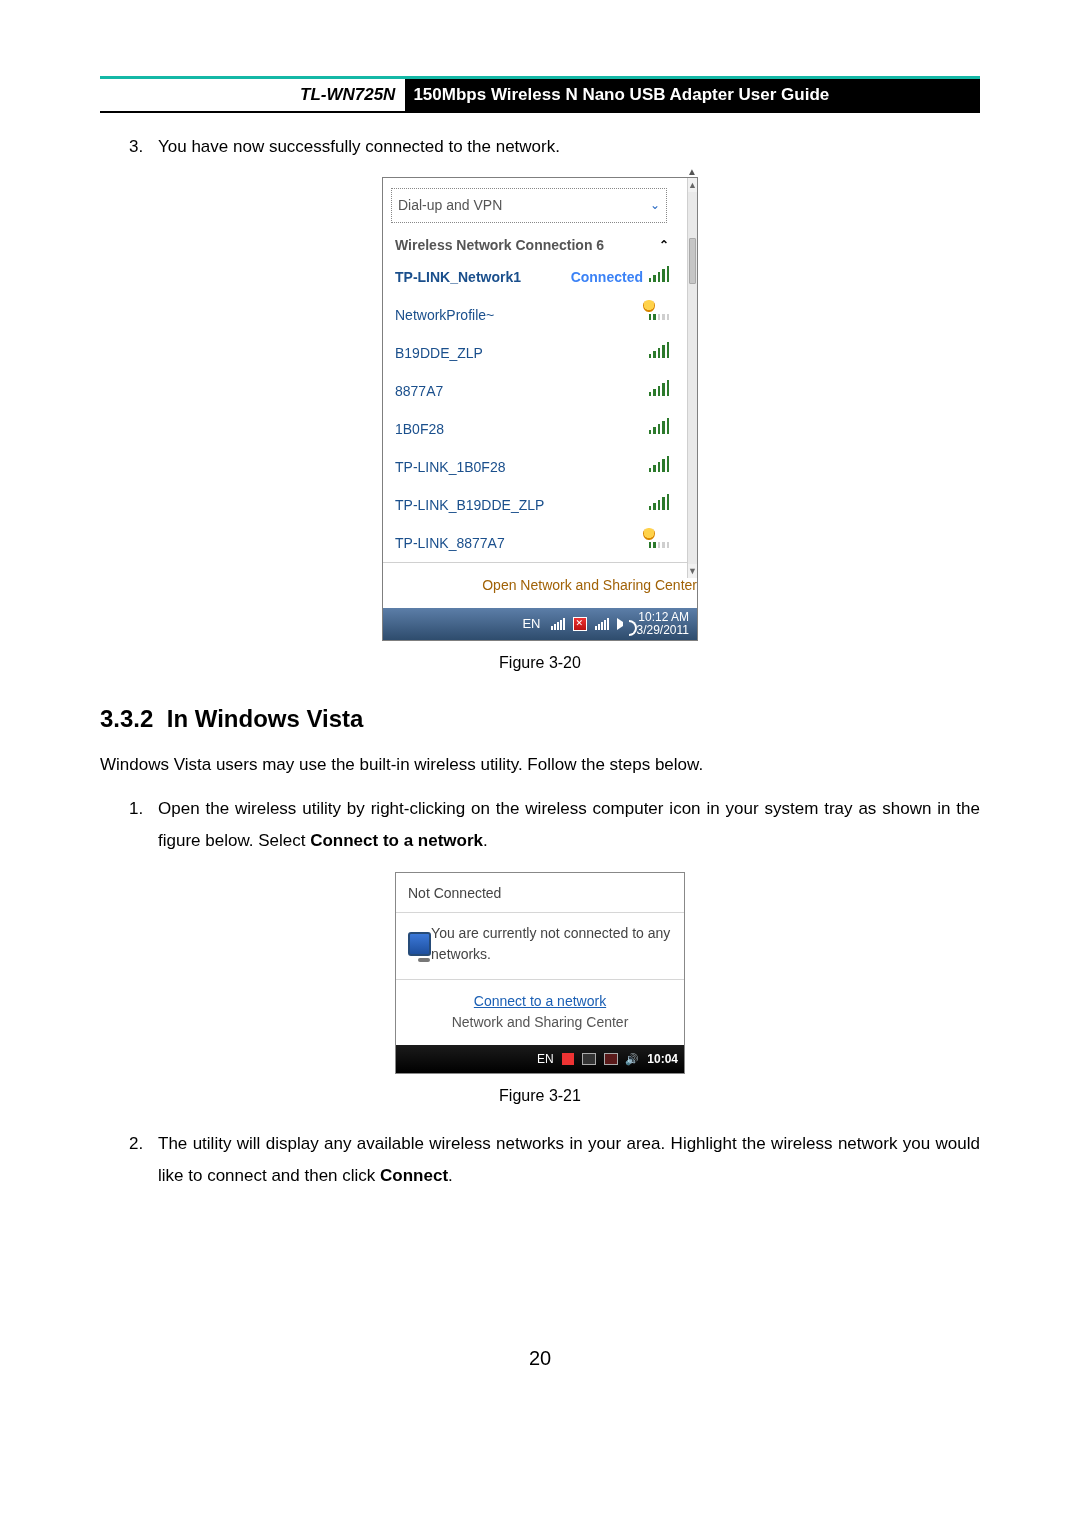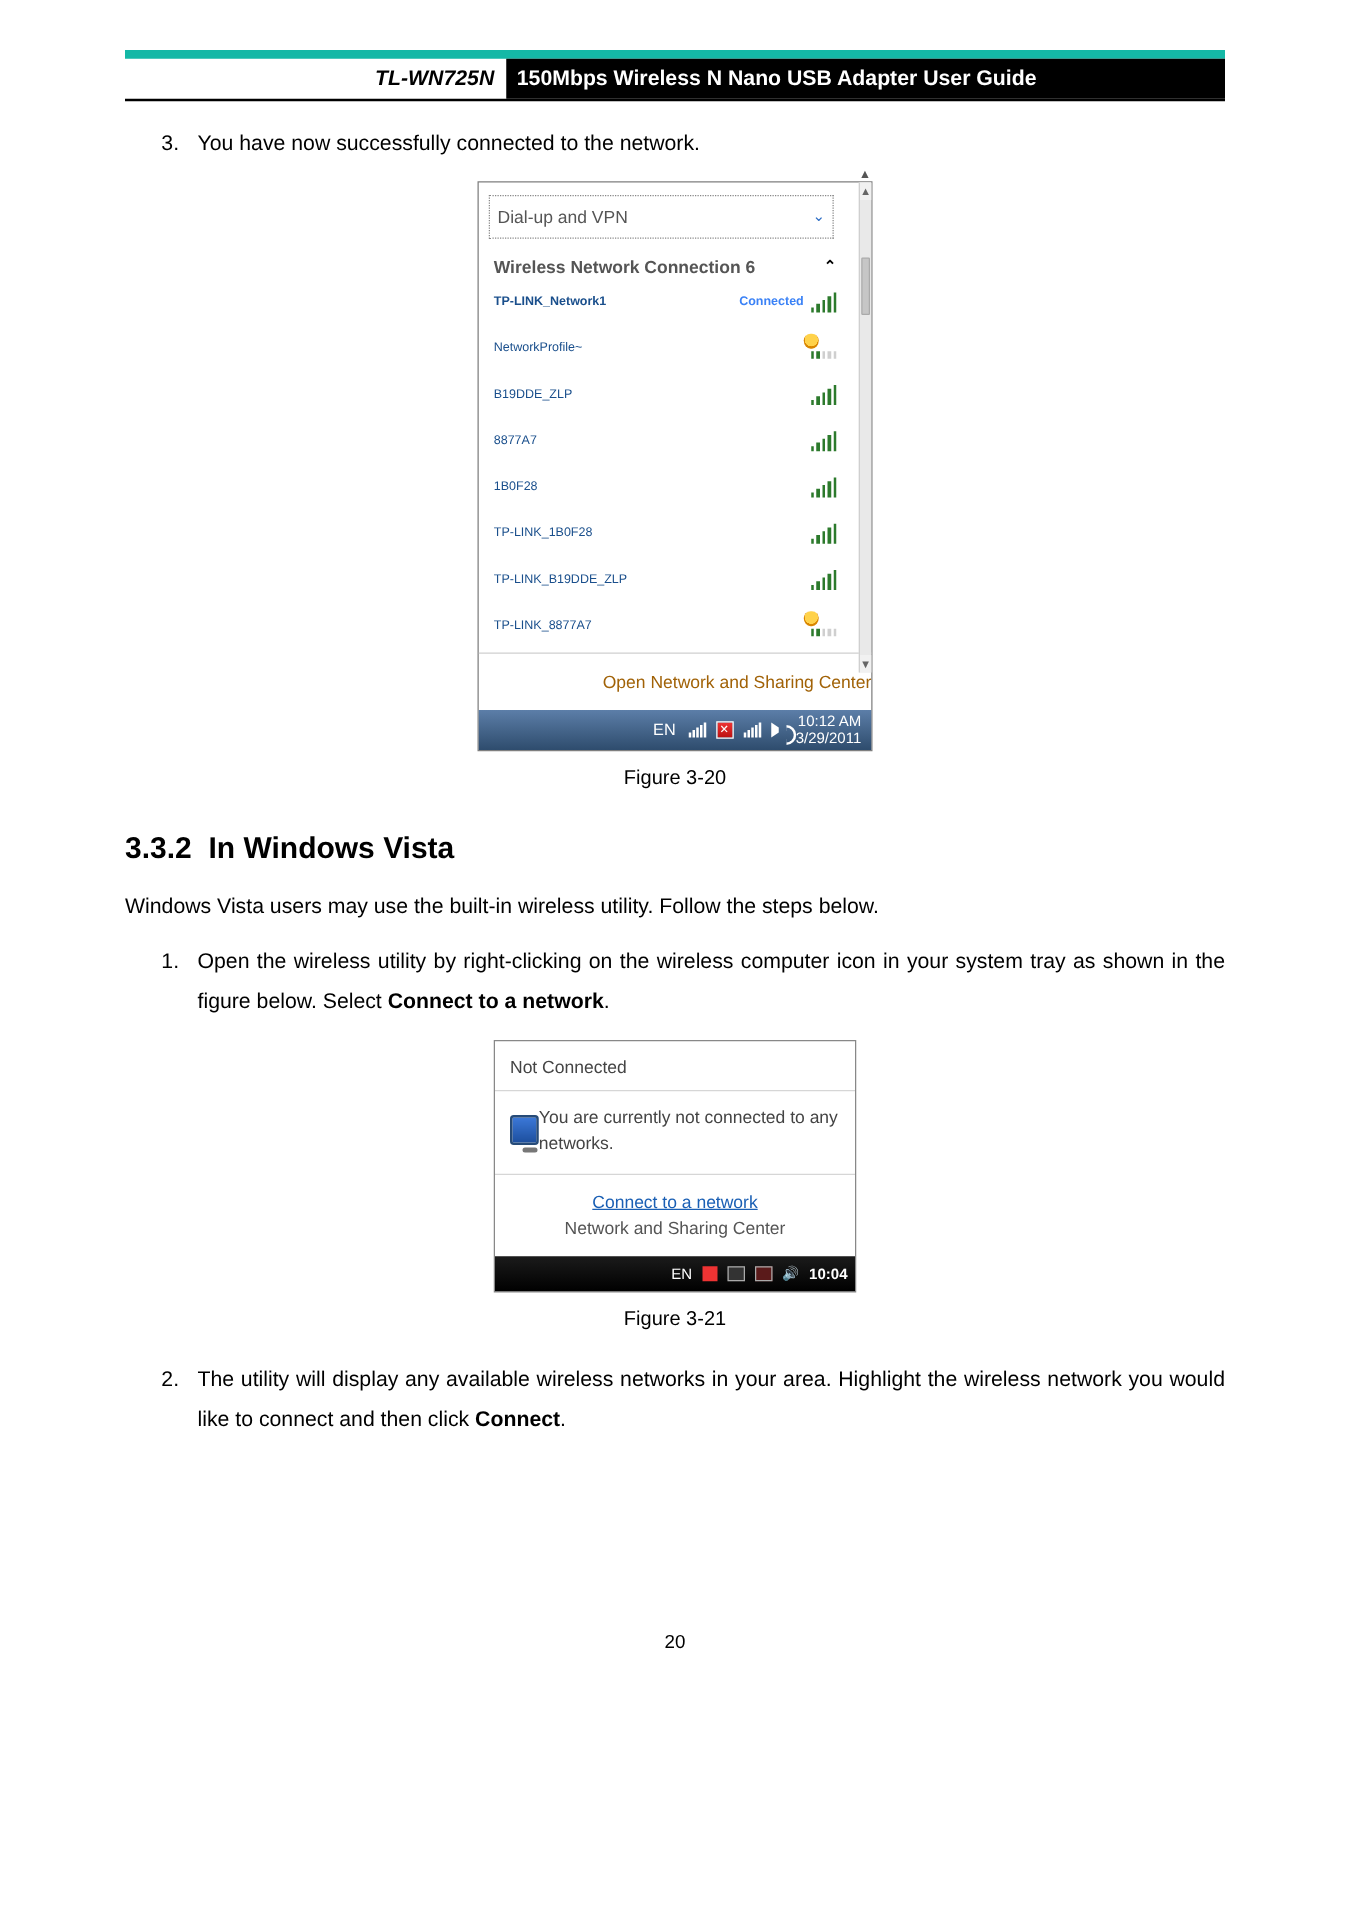--- a/index.html
+++ b/index.html
@@ -7,24 +7,25 @@
     font-family: Arial, Helvetica, sans-serif;
     background: #fff;
     width: 1080px;
     margin: 0 auto;
     padding: 40px 100px 60px 100px;
     font-size: 17px;
     color: #000;
     line-height: 1.5;
   }
   .hdr-bar {
-    border-top: 7px solid #14b8a6;
+    border-top: 3px solid #14b8a6;
     border-bottom: 2px solid #000;
     margin-bottom: 18px;
     display: flex;
+    margin-top: 36px;
   }
   .hdr-model {
     font-weight: bold;
     font-style: italic;
     padding: 3px 10px 3px 0;
     flex: 0 0 auto;
     margin-left: 200px;
   }
   .hdr-title {
     background: #000;
@@ -65,22 +66,22 @@
     display:flex; justify-content:space-between; align-items:center;
     color:#555;
   }
   .chev-down { color:#2a6bc4; font-size:12px; }
   .chev-up { color:#000; font-size:12px; }
   .w7-conn-head{
     display:flex; justify-content:space-between; align-items:center;
     color:#555; padding: 8px 6px 2px 12px; font-weight: bold;
   }
   .net-row{
-    display:flex; align-items:flex-start; padding: 8px 6px 8px 12px;
-    font-size:10px;
+    display:flex; align-items:flex-end; padding: 8px 6px 8px 12px;
+    font-size:14px;
   }
   .net-row .nm{ flex:1; }
   .net-row .st{ font-weight:bold; color:#3b82f6; margin-right:6px;}
   .net-row.bold .nm{ font-weight:bold; color:#1a4f8c; }
   .sig { width:20px; height:16px; display:inline-flex; align-items:flex-end; gap:2px; }
   .sig span{ display:inline-block; width:3px; background:#2c7a2c; }
   .sig.s5 span:nth-child(1){height:4px;} .sig.s5 span:nth-child(2){height:7px;} .sig.s5 span:nth-child(3){height:10px;} .sig.s5 span:nth-child(4){height:13px;} .sig.s5 span:nth-child(5){height:16px;}
   .sig.weak span{ height:6px;}
   .sig.weak span:nth-child(3),.sig.weak span:nth-child(4),.sig.weak span:nth-child(5){background:#cfcfcf;}
   .shield{ width:12px;height:12px; display:inline-block; vertical-align:top;
@@ -125,21 +126,21 @@
   .v-links span{ color:#555; display:block;}
   .vtaskbar{
     background: linear-gradient(#1b1b1b,#000);
     height:28px; display:flex; align-items:center; justify-content:flex-end; gap:8px;
     color:#fff; font-size:12px; padding:0 6px;
   }
   .v-flag{ width:12px;height:12px;background:#e33;display:inline-block;}
   .v-mon{ width:14px;height:12px;border:1px solid #aaa;background:#333;display:inline-block;}
   .v-mon2{ width:14px;height:12px;border:1px solid #aaa;background:#5a1a1a;display:inline-block;}
   .v-vol{ font-size:11px;}
-  .page-num{ text-align:center; font-size:15px; margin-top:150px;}
+  .page-num{ text-align:center; font-size:20px; margin-top:150px;}
 </style>
 </head>
 <body>
 
 <div class="hdr-bar">
   <div class="hdr-model">TL-WN725N</div>
   <div class="hdr-title">150Mbps Wireless N Nano USB Adapter User Guide</div>
 </div>
 
 <ol start="3">

